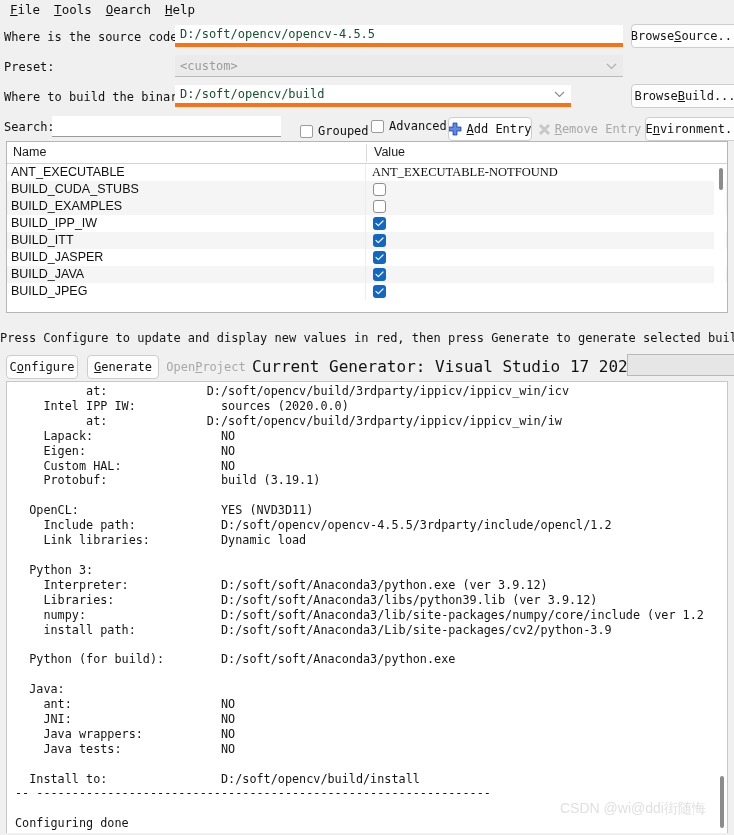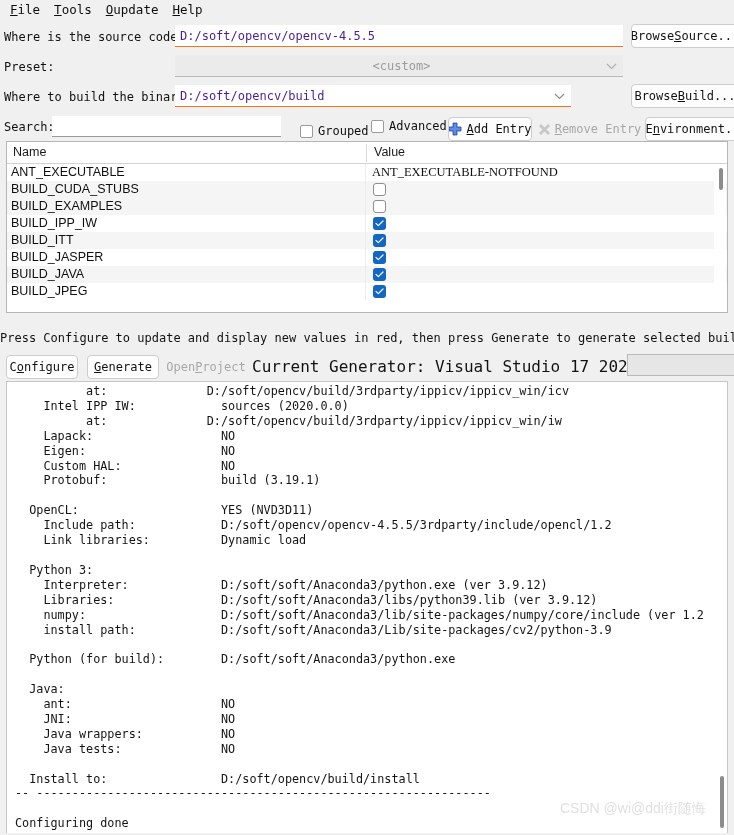--- a/index.html
+++ b/index.html
@@ -65,29 +65,29 @@
     font-family: "DejaVu Sans Mono", monospace;
     font-size: 12px;
     color: #111;
     white-space: nowrap;
     padding-left: 4px;
   }
   .field {
     position: absolute;
     background: #ffffff;
     border: none;
-    border-bottom: 1px solid #f97316;
+    border-bottom: 4px solid #f97316;
     box-sizing: border-box;
     height: 22px;
     display: flex;
     align-items: center;
     padding-left: 5px;
     font-family: "DejaVu Sans Mono", monospace;
     font-size: 12px;
-    color: #4c1d95;
+    color: #14532d;
     overflow: hidden;
     white-space: nowrap;
   }
   .field.flat {
     border-bottom: 1px solid #b9b9b9;
     background: #ebebeb;
     color: #9b9b9b;
   }
   .combo-arrow {
     position: absolute;
@@ -314,42 +314,42 @@
   }
 </style>
 </head>
 <body>
 
 <div id="app">
 
   <div class="menubar">
     <div class="menu-item"><span class="mn">F</span><span>ile</span></div>
     <div class="menu-item"><span class="mn">T</span><span>ools</span></div>
-    <div class="menu-item"><span class="mn">O</span><span>update</span></div>
+    <div class="menu-item"><span class="mn">O</span><span>earch</span></div>
     <div class="menu-item"><span class="mn">H</span><span>elp</span></div>
   </div>
 
   <div class="formzone">
 
     <div class="frow" style="top:6px;">
       <span class="flabel">Where is the source code:</span>
     </div>
     <div class="field" style="left:175px; top:7px; width:448px;">
       <span>D:/soft/opencv/opencv-4.5.5</span>
     </div>
     <div class="btn" style="left:631px; top:6px; width:108px;">
       <span>Browse </span>
         <span class="mn">S</span>
         <span>ource...</span>
     </div>
 
     <div class="frow" style="top:36px;">
       <span class="flabel">Preset:</span>
     </div>
-    <div class="field flat" style="left:175px; top:37px; width:448px;justify-content:center;">
+    <div class="field flat" style="left:175px; top:37px; width:448px;">
       <span>&lt;custom&gt;</span>
       <span class="combo-arrow">
         <svg viewBox="0 0 11 7" width="11" height="7">
             <path d="M1 1.5 L5.5 6 L10 1.5" fill="none" stroke="#b0b0b0" stroke-width="1.2"></path>
           </svg>
       </span>
     </div>
 
     <div class="frow" style="top:66px;">
       <span class="flabel">Where to build the binaries:</span>

